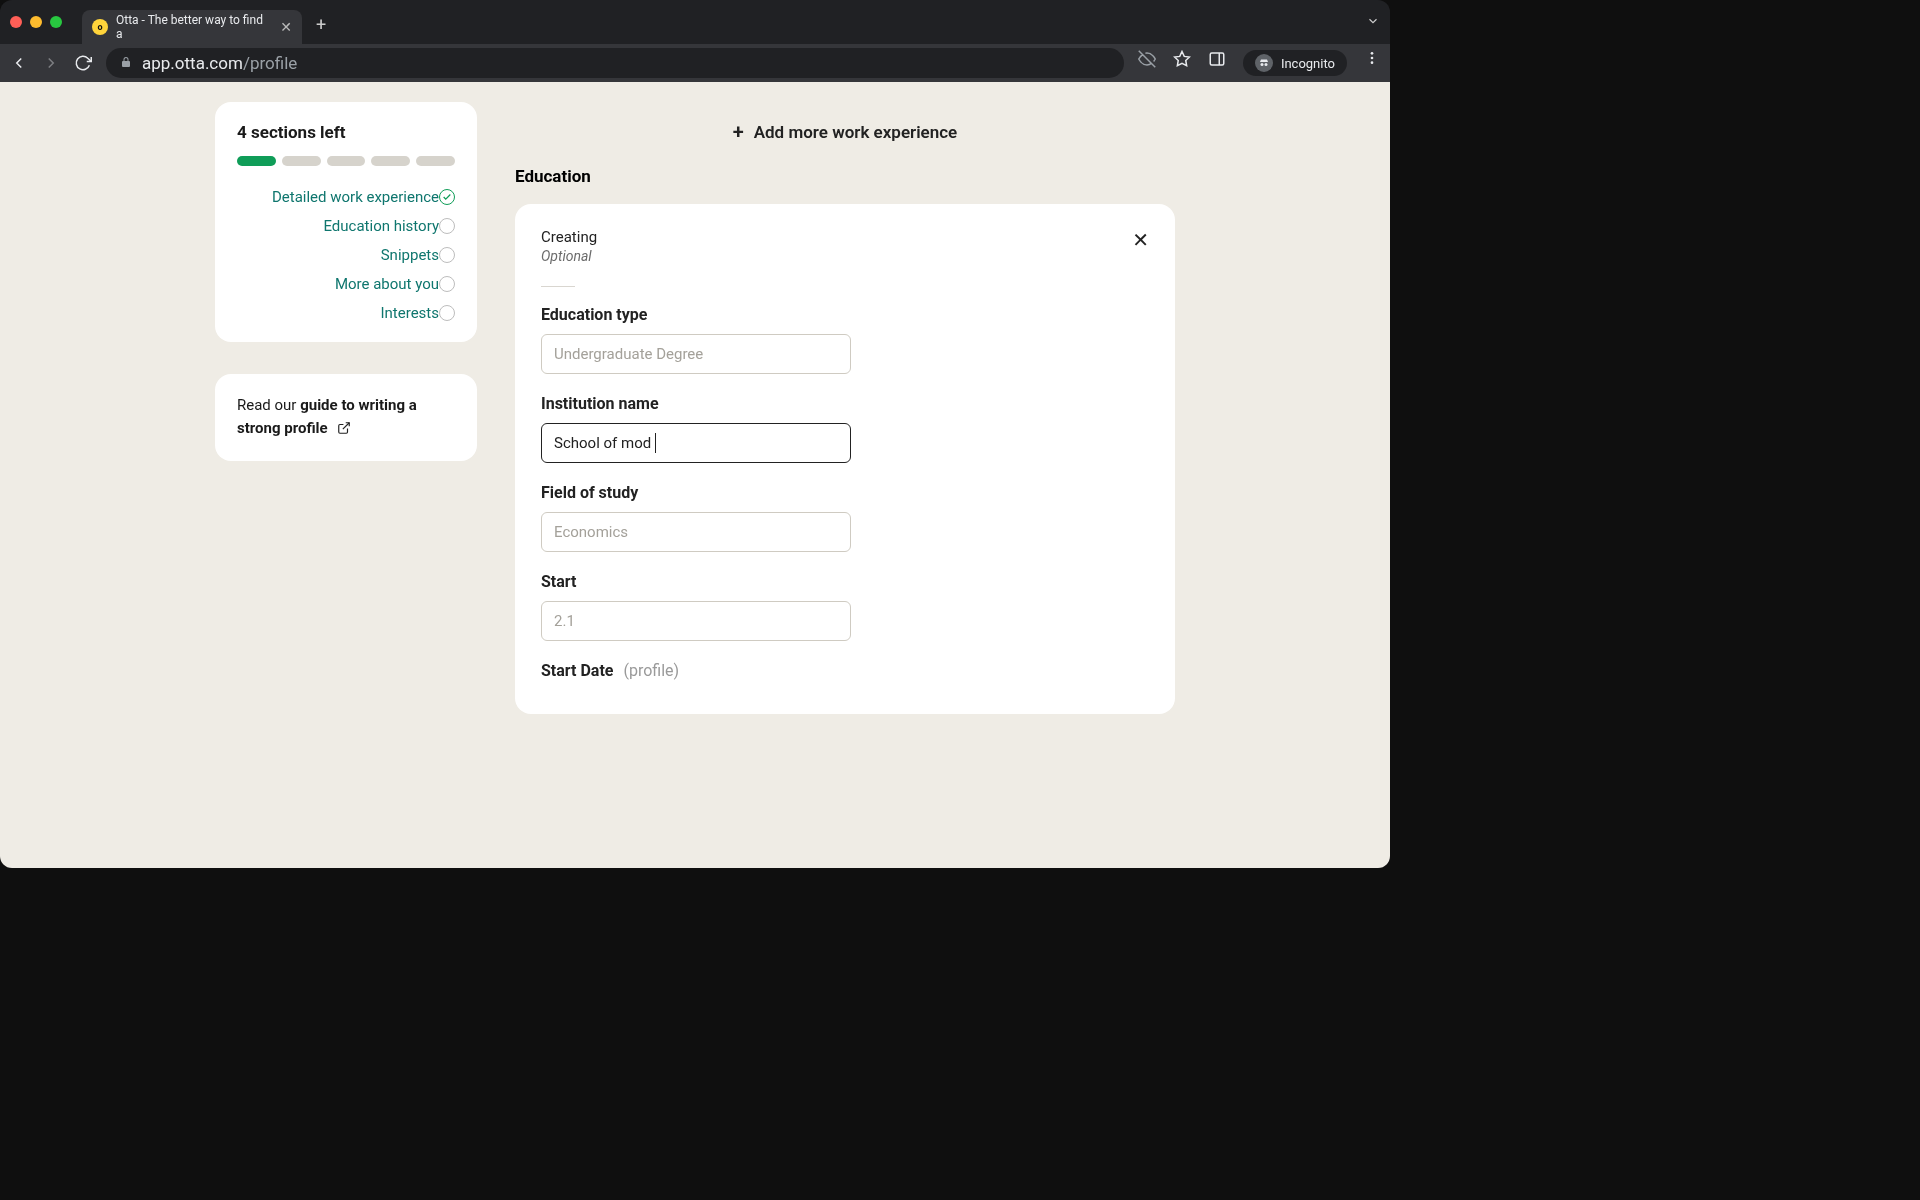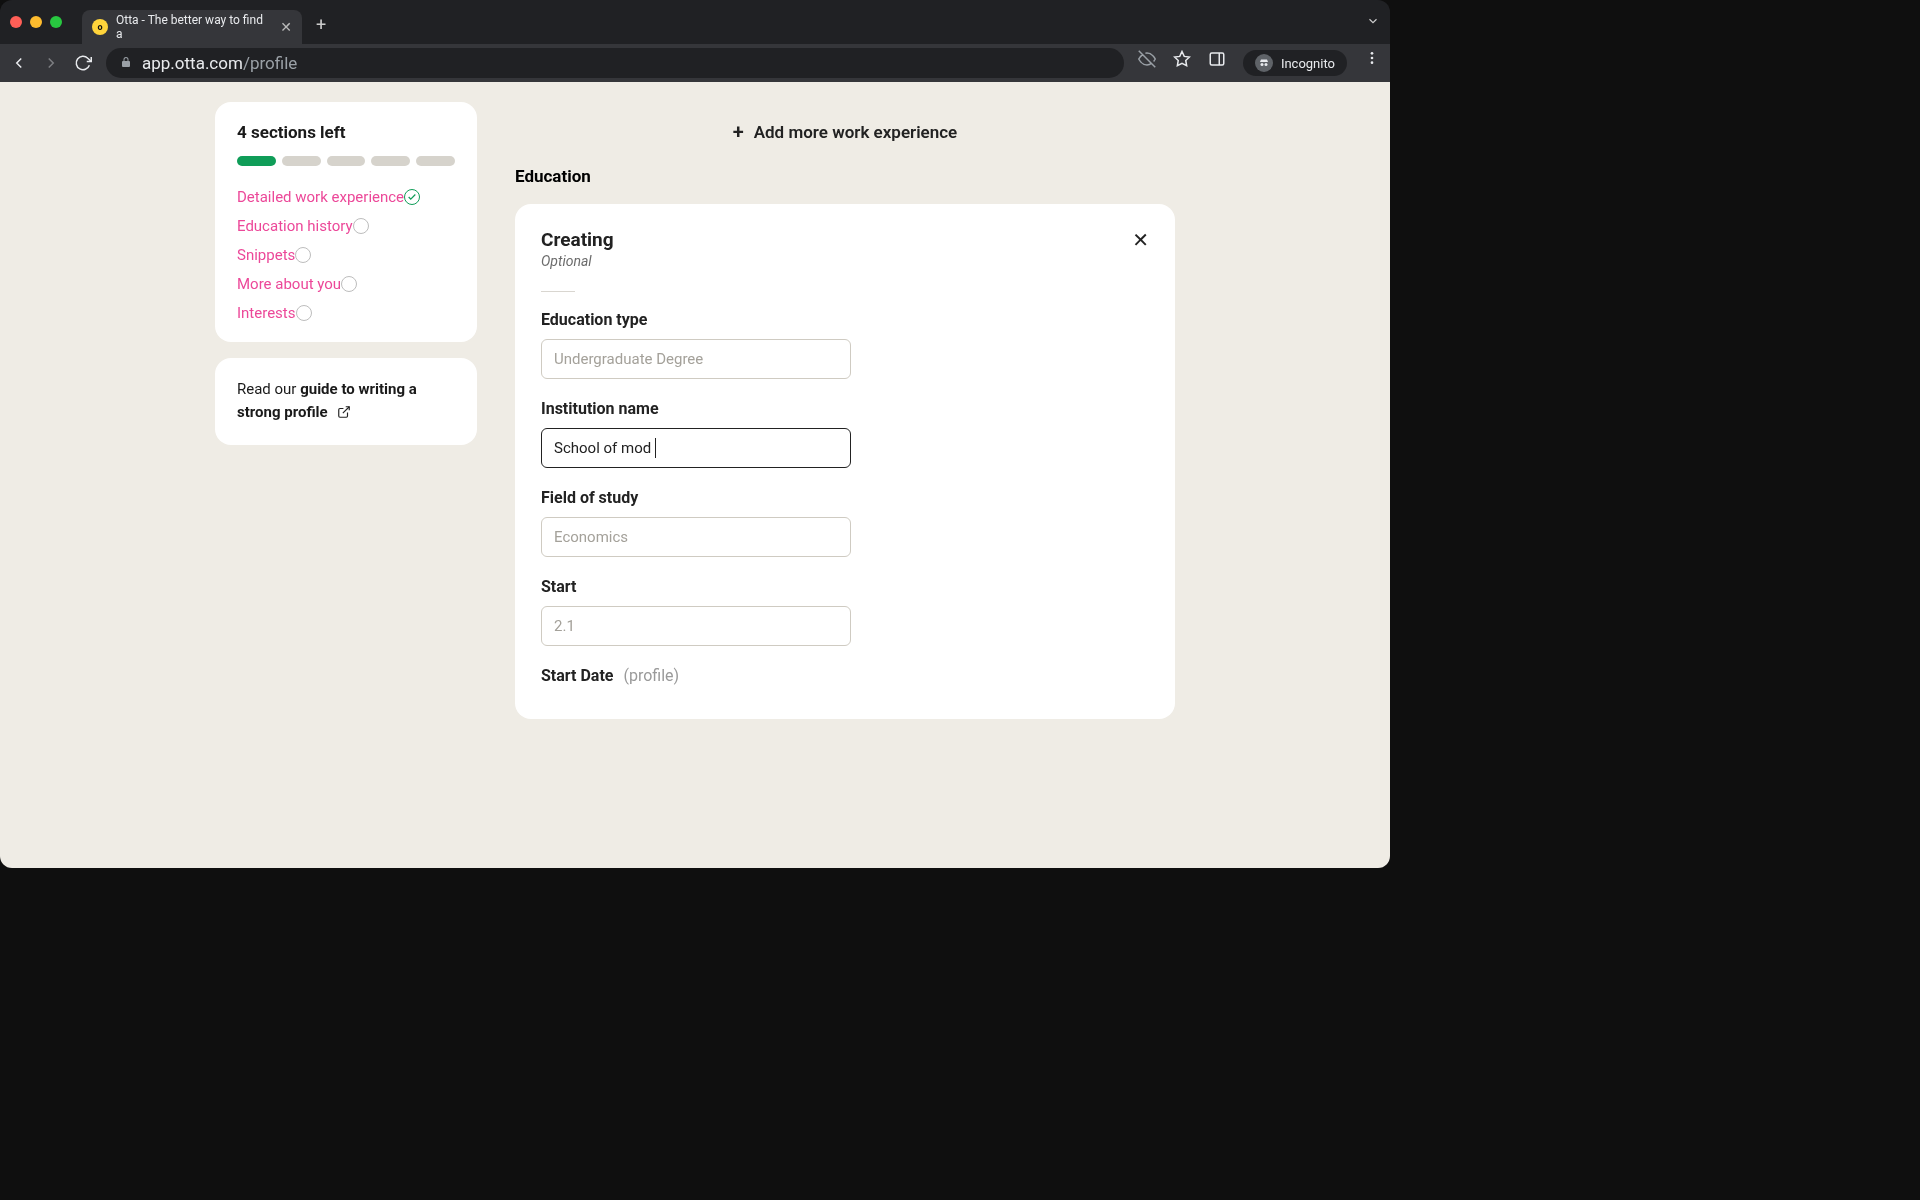--- a/index.html
+++ b/index.html
@@ -98,34 +98,34 @@
   overflow: hidden;
 }
 .page-inner {
   width: 960px;
   display: flex;
   gap: 38px;
   padding-top: 20px;
 }
 
 
-.sidebar { width: 262px; display:flex; flex-direction:column; gap:16px; }
+.sidebar { width: 262px; display:flex; flex-direction:column; gap:32px; }
 .card {
   background: #fff;
   border-radius: 16px;
   padding: 20px 22px;
   color: #1a1a1a;
 }
 .sections-title { font-size: 17px; font-weight: 700; margin-bottom: 14px; }
 .progress-pills { display:flex; gap:6px; margin-bottom: 22px; }
 .pill { height:10px; flex:1; border-radius: 6px; background:#d6d3cc; }
 .pill.done { background:#0f9d58; }
 
 .check-list { display:flex; flex-direction:column; gap: 11px; }
-.check-row { display:flex; align-items:center; justify-content:flex-start; font-size: 15px; color:#ec4899; }
+.check-row { display:flex; align-items:center; justify-content:flex-end; font-size: 15px; color:#0f766e; }
 .check-row .circ {
   width:16px; height:16px; border-radius:50%; border:1.5px solid #bdbdbd;
   display:flex; align-items:center; justify-content:center;
 }
 .check-row .circ.done { border-color:#0f9d58; }
 .check-row .circ.done svg { display:block; }
 
 .guide-card { font-size: 15px; line-height:1.5; }
 .guide-card b { font-weight:700; }
 .ext-icon { margin-left: 6px; display:inline-block; vertical-align: -2px; }
@@ -156,21 +156,21 @@
 
 .section-heading { font-size: 17px; font-weight: 700; margin-bottom: 18px; }
 
 .form-card {
   background:#fff;
   border-radius: 16px;
   padding: 24px 26px;
   color:#222;
 }
 .form-card .hdr { display:flex; justify-content:space-between; align-items:flex-start; }
-.form-card .title { font-size: 19px; font-weight:700; }
+.form-card .title { font-size: 15px; font-weight:400; }
 .form-card .opt { font-style: italic; color:#6b6b6b; font-size: 14px; margin-top:2px; }
 .form-card .x { font-size: 20px; cursor:pointer; line-height:1; margin-top:2px; }
 .hr { width: 34px; height:1px; background:#d9d6d0; margin: 22px 0 18px; }
 
 .field-label { font-size: 16px; font-weight:700; margin-bottom: 10px; }
 .field-label .optional { font-weight:400; color:#9a9a9a; margin-left:6px; }
 .input, .select {
   width: 310px; height: 40px;
   border: 1px solid #cfcbc2;
   border-radius: 6px;

